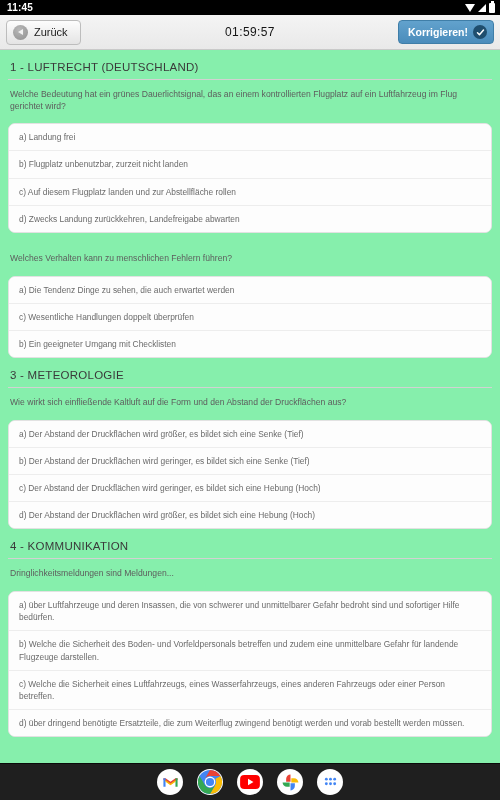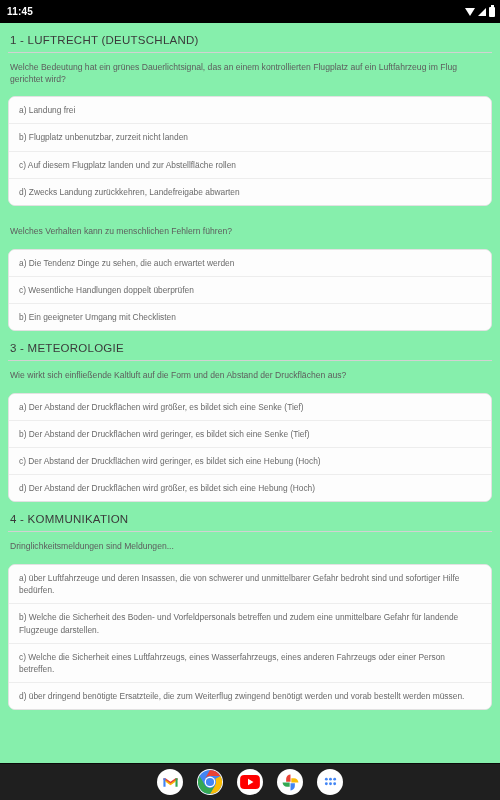--- a/index.html
+++ b/index.html
@@ -12,21 +12,21 @@
   .screen {
     width: 500px; height: 800px;
     position: relative;
     display: flex;
     flex-direction: column;
     background: #fbfbfb;
   }
 
   
   .statusbar {
-    height: 23px;
+    height: 15px;
     background: #000000;
     color: #ffffff;
     display: flex;
     align-items: center;
     justify-content: space-between;
     padding: 0 5px 0 7px;
     flex: 0 0 auto;
   }
   .statusbar .clock {
     font-size: 10px;
@@ -207,20 +207,35 @@
 
   <div class="statusbar">
     <div class="clock">11:45</div>
     <div class="status-icons">
       <span class="ic-wifi"></span>
       <span class="ic-signal"></span>
       <span class="ic-batt"></span>
     </div>
   </div>
 
+  <div class="toolbar">
+    <button class="btn-back">
+      <span class="ic-back-arrow"></span>
+      <span>Zurück</span>
+    </button>
+    <div class="timer">01:59:57</div>
+    <button class="btn-correct">
+      <span>Korrigieren!</span>
+      <span class="ic-check">
+        <svg width="9" height="9" viewBox="0 0 12 12">
+            <path d="M2 6.4 L4.6 9 L10 2.8" stroke="#ffffff" stroke-width="2" fill="none" stroke-linecap="round" stroke-linejoin="round"></path>
+          </svg>
+      </span>
+    </button>
+  </div>
 
   <div class="content">
     <div class="question">
       <div class="q-title">1 - LUFTRECHT (DEUTSCHLAND)</div>
       <div class="q-text">Welche Bedeutung hat ein grünes Dauerlichtsignal, das an einem kontrollierten Flugplatz auf ein Luftfahrzeug im Flug gerichtet wird?</div>
       <div class="answers">
         <div class="answer">a) Landung frei</div>
         <div class="answer">b) Flugplatz unbenutzbar, zurzeit nicht landen</div>
         <div class="answer">c) Auf diesem Flugplatz landen und zur Abstellfläche rollen</div>
         <div class="answer">d) Zwecks Landung zurückkehren, Landefreigabe abwarten</div>

